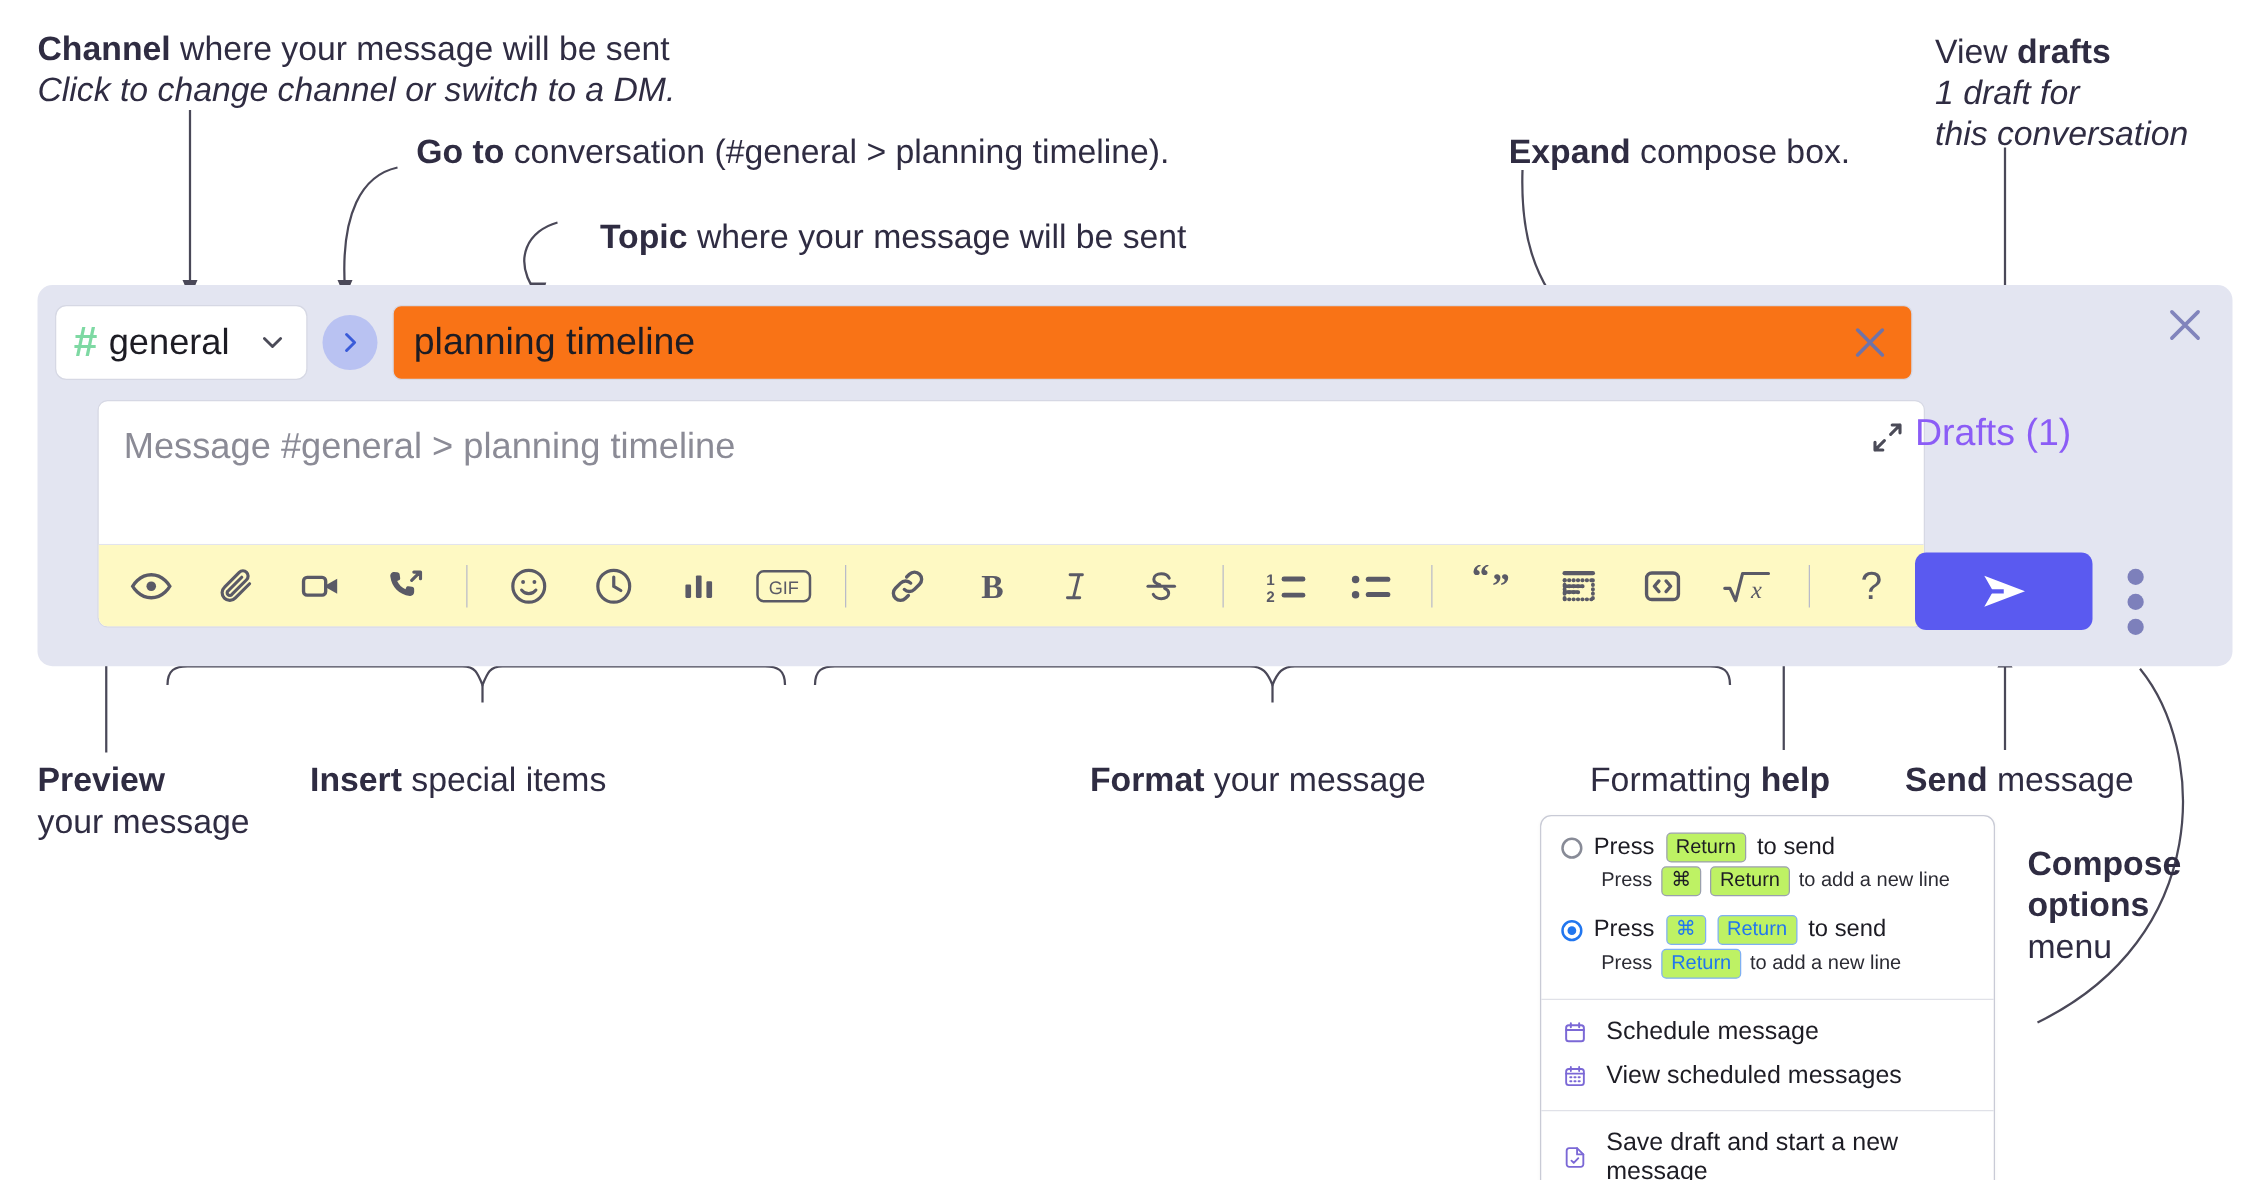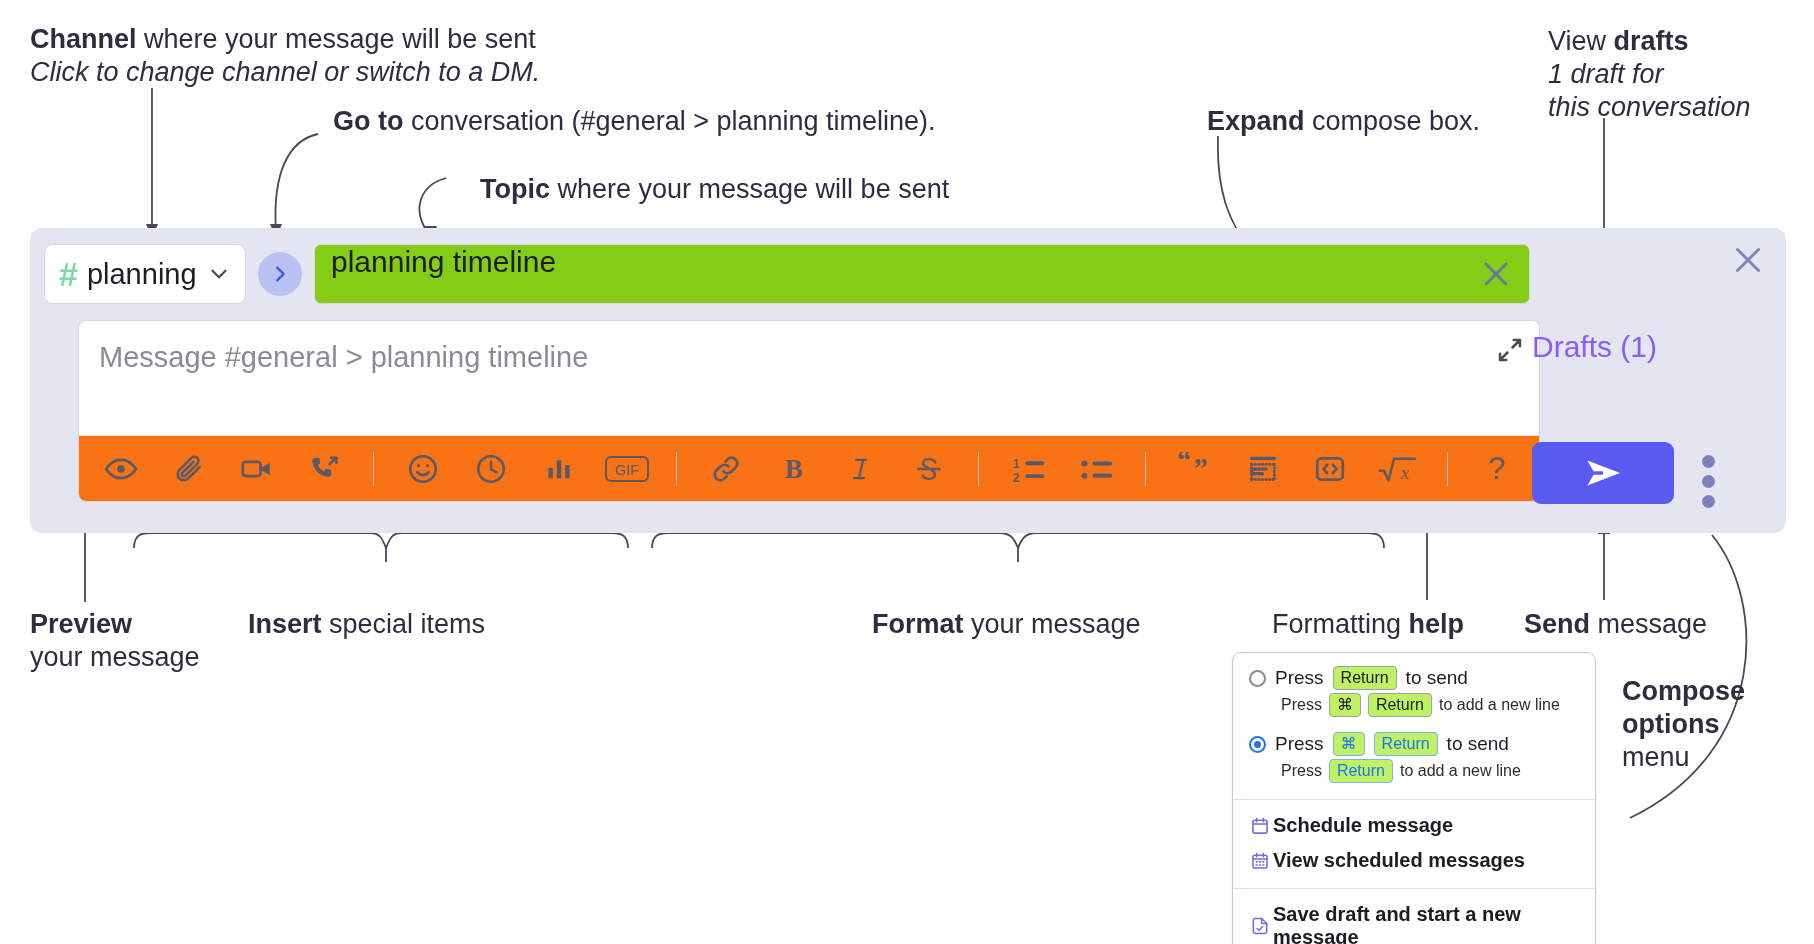--- a/index.html
+++ b/index.html
@@ -33,36 +33,36 @@
   .hash { color:#7ed9a3; font-size:34px; font-weight:700; line-height:1; }
   .chan-name { font-size:29px; color:#1d1c24; }
   .chev { margin-left:auto; }
 
   .goto-btn {
     width:44px; height:44px; border-radius:50%; background:#b9c2f2;
     display:flex; align-items:center; justify-content:center;
   }
 
   .topic-field {
-    width:1216px; height:60px; background:#84cc16; border:1px solid #d6d8e4; border-radius:7px;
-    display:flex; padding:0 16px;
+    width:1216px; height:60px; background:#f97316; border:1px solid #d6d8e4; border-radius:7px;
+    display:flex; align-items:center; padding:0 16px;
   }
   .topic-text { font-size:30px; color:#1d1c24; }
   .topic-clear { margin-left:auto; display:flex; align-items:center; }
 
   .msg-box {
     position:absolute; left:48px; top:92px; width:1462px; height:182px;
     background:#fff; border:1px solid #d6d8e4; border-radius:8px;
   }
   .placeholder { position:absolute; left:20px; top:20px; font-size:29px; color:#8b8b96; }
   .expand-btn { position:absolute; right:14px; top:14px; }
 
   .toolbar {
     position:absolute; left:0; right:0; bottom:0; height:66px;
-    background:#f97316; border-top:1px solid #e2e4ee; border-radius:0 0 7px 7px;
+    background:#fef9c3; border-top:1px solid #e2e4ee; border-radius:0 0 7px 7px;
     display:flex; align-items:center; padding:0 14px; gap:12px;
   }
   .tb { width:56px; height:56px; display:flex; align-items:center; justify-content:center; }
   .sep { width:1px; height:34px; background:#b9bbc9; margin:0 9px; }
 
   
   .close-x { position:absolute; right:20px; top:14px; }
   .drafts-link { position:absolute; left:1532px; top:330px; font-size:30px; color:#8b5cf6; }
   .send-btn {
     position:absolute; left:1532px; top:442px; width:142px; height:62px;
@@ -79,21 +79,21 @@
     font-size:19px; color:#1d1c24; padding:12px 0 4px;
   }
   .opt-row { display:flex; align-items:center; gap:9px; padding:1px 16px; }
   .opt-sub { padding:2px 16px 6px 48px; font-size:16px; color:#2b2b33; display:flex; align-items:center; gap:7px; }
   .radio { width:17px; height:17px; border-radius:50%; border:2px solid #888b97; flex:none; }
   .radio.on { border-color:#2176ef; position:relative; }
   .radio.on::after { content:""; position:absolute; inset:3px; border-radius:50%; background:#2176ef; }
   .key { border:1px solid #9aa0ac; border-radius:4px; padding:1px 7px; font-size:16px; line-height:1.25; color:#1d1c24; background:#bef264; white-space:nowrap; }
   .key.blue { border-color:#7fb0f2; color:#2176ef; }
   .mi-divider { height:1px; background:#e0e1e8; margin:10px 0 8px; }
-  .menu-item { display:flex; align-items:center; gap:2px; padding:6px 16px; font-size:20px;font-weight:bold; }
+  .menu-item { display:flex; align-items:center; gap:14px; padding:6px 16px; font-size:20px; }
   .mi-ico { width:22px; height:22px; flex:none; display:flex; align-items:center; justify-content:center; }
 
   svg { display:block; }
 </style>
 </head>
 <body>
 
 <div class="stage">
 
   <svg style="position:absolute;left:0;top:0;width:1814px;height:944px;pointer-events:none" viewBox="0 0 1814 944" fill="none" stroke="#4a4858" stroke-width="1.8">
@@ -152,21 +152,21 @@
     <div><i>1 draft for</i></div>
     <div><i>this conversation</i></div>
   </div>
 
   <div id="compose-panel">
 
     <div class="row-top">
 
       <div class="channel-chip">
         <span class="hash">#</span>
-        <span class="chan-name">planning</span>
+        <span class="chan-name">general</span>
         <span class="chev">
           <svg width="26" height="26" viewBox="0 0 24 24" fill="none" stroke="#4b4b58" stroke-width="2.1" stroke-linecap="round" stroke-linejoin="round">
               <path d="M6 9l6 6 6-6"></path>
             </svg>
         </span>
       </div>
 
       <div class="goto-btn">
         <span>
           <svg width="22" height="22" viewBox="0 0 24 24" fill="none" stroke="#3a5bd9" stroke-width="2.6" stroke-linecap="round" stroke-linejoin="round">

